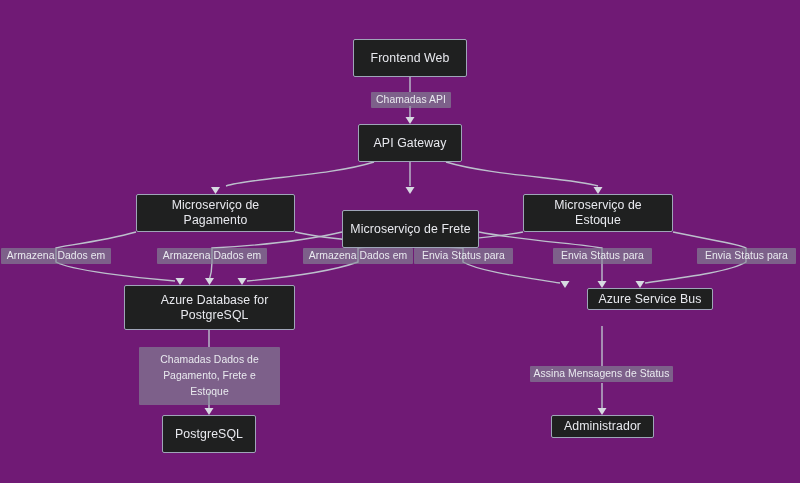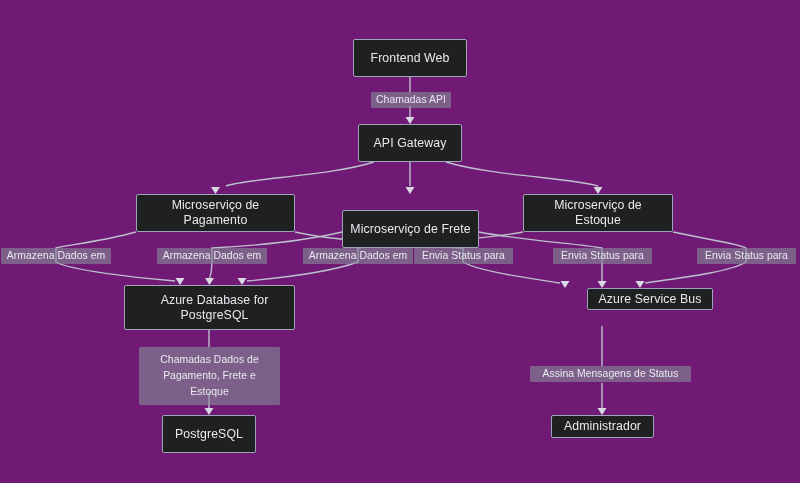--- a/index.html
+++ b/index.html
@@ -127,16 +127,16 @@
       <div class="edge-label" style="left: 371px; top: 92px; width: 80px;">Chamadas API</div>
       <div class="edge-label" style="left: 1px; top: 248px; width: 110px;">Armazena Dados em</div>
       <div class="edge-label" style="left: 157px; top: 248px; width: 110px;">Armazena Dados em</div>
       <div class="edge-label" style="left: 303px; top: 248px; width: 110px;">Armazena Dados em</div>
       <div class="edge-label" style="left: 414px; top: 248px; width: 99px;">Envia Status para</div>
       <div class="edge-label" style="left: 553px; top: 248px; width: 99px;">Envia Status para</div>
       <div class="edge-label" style="left: 697px; top: 248px; width: 99px;">Envia Status para</div>
       <div class="edge-label multi" style="left: 139px; top: 347px; width: 141px;">Chamadas Dados de
 Pagamento, Frete e
 Estoque</div>
-      <div class="edge-label" style="left: 530px; top: 366px; width: 161px;">Assina Mensagens de Status</div>
+      <div class="edge-label" style="left: 530px; top: 366px; width: 143px;">Assina Mensagens de Status</div>
     </div>
 
 </div>
 
 </body></html>

